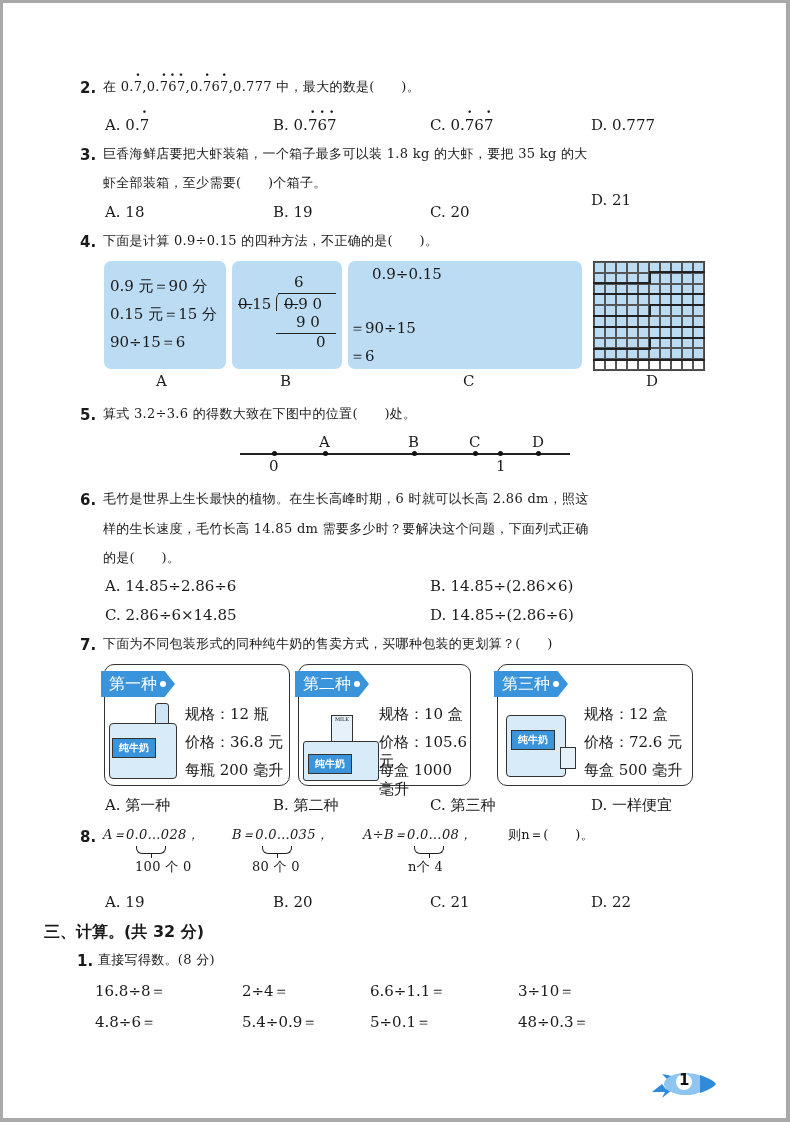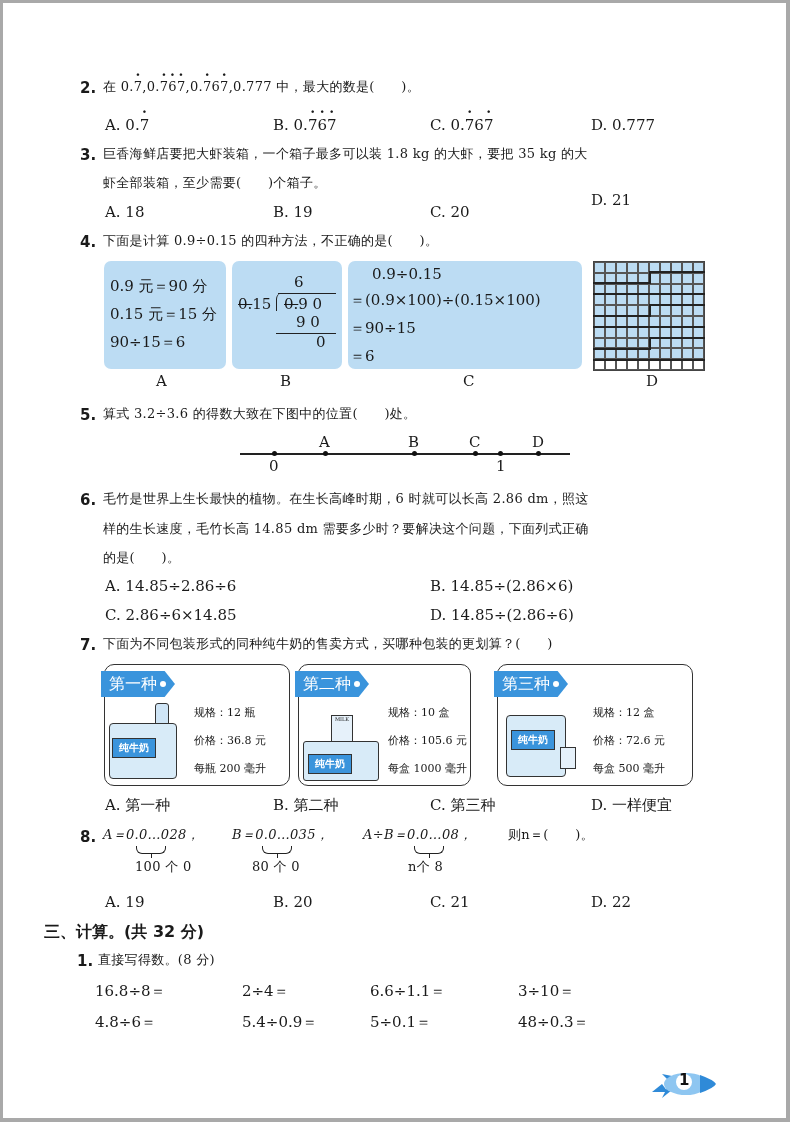--- a/index.html
+++ b/index.html
@@ -36,21 +36,21 @@
   .nline { position: absolute; left: 240px; top: 453px; width: 330px; height: 1.5px; background: #222; }
   .ndot { position: absolute; width: 5px; height: 5px; border-radius: 50%; background: #111; top: 451px; }
   .nlab { position: absolute; font-size: 15px; }
 
   
   .card { position: absolute; top: 664px; height: 122px; border: 1.5px solid #333; border-radius: 10px; background: #fff; }
   .tag { position: absolute; left: -4px; top: 6px; height: 26px; padding: 0 18px 0 8px;
          background: #3a94dc; color: #fff; font-family: "DejaVu Sans", sans-serif; font-size: 16px; line-height: 26px;
          clip-path: polygon(0 0, 86% 0, 100% 50%, 86% 100%, 0 100%); }
   .tag .hole { position: absolute; right: 9px; top: 10px; width: 6px; height: 6px; border-radius: 50%; background: #fff; }
-  .card .spec { position: absolute; font-size: 11px; font-family: "DejaVu Serif", serif; margin-left: 9px; }
+  .card .spec { position: absolute; font-size: 15px; font-family: "DejaVu Serif", serif; }
   .milk-box { position: absolute; background: #d8ebf8; border: 1.3px solid #333; }
   .milk-label { position: absolute; background: #3a94dc; color: #fff; font-family: "DejaVu Sans", sans-serif; font-size: 10px; font-weight: bold; text-align: center; border: 1px solid #333; }
   .bottle { position: absolute; background: #cfe5f6; border: 1.2px solid #333; border-radius: 3px 3px 2px 2px; }
   .carton { position: absolute; background: #e6f1fa; border: 1.2px solid #333; font-size: 5px; text-align: center; }
 
   
   .brace { position: absolute; height: 8px; border: 1.3px solid #222; border-top: none; border-radius: 0 0 6px 6px; }
   .brace::after { content: ""; position: absolute; left: 50%; bottom: -5px; width: 1.3px; height: 5px; background: #222; }
 
   .section { font-family: "DejaVu Sans", "Liberation Sans", sans-serif; font-weight: bold; font-size: 16px; }
@@ -103,21 +103,20 @@
     <span class="line" style="left:6px;top:34px;"><span style="text-decoration:line-through;">0.</span>15</span>
     <span class="line" style="left:52px;top:34px;"><span style="text-decoration:line-through;">0.</span>9 0</span>
     <span class="line" style="left:64px;top:52px;">9 0</span>
     <div style="position:absolute;left:44px;top:72px;width:60px;height:1.3px;background:#222;"></div>
     <span class="line" style="left:84px;top:72px;">0</span>
   </div>
   <span class="mlabel" style="left:280px;top:372px;">B</span>
 
   <div class="mbox" style="left:348px;top:261px;width:234px;height:108px;">
     <span class="line" style="left:24px;top:4px;">0.9÷0.15</span>
-    <span class="line" style="left:2px;top:30px;">＝(0.9×100)÷(0.15×100)</span>
     <span class="line" style="left:2px;top:58px;">＝90÷15</span>
     <span class="line" style="left:2px;top:86px;">＝6</span>
   </div>
   <span class="mlabel" style="left:463px;top:372px;">C</span>
 
   <div class="grid">
     <div class="cell"></div>
       <div class="cell"></div>
       <div class="cell"></div>
       <div class="cell"></div>
@@ -310,21 +309,21 @@
   <span class="abs qnum" style="left:80px;top:828px;">8.</span>
   <span class="abs qtext" style="left:103px;top:826px;font-style:italic;">A＝0.0…028，</span>
   <span class="abs qtext" style="left:232px;top:826px;font-style:italic;">B＝0.0…035，</span>
   <span class="abs qtext" style="left:343px;top:826px;font-style:italic;margin-left:20px;">A÷B＝0.0…08，</span>
   <span class="abs qtext" style="left:508px;top:826px;">则n＝(　　)。</span>
   <div class="brace" style="left:136px;top:846px;width:30px;"></div>
   <div class="brace" style="left:262px;top:846px;width:30px;"></div>
   <div class="brace" style="left:414px;top:846px;width:30px;"></div>
   <span class="abs qtext" style="left:135px;top:858px;">100 个 0</span>
   <span class="abs qtext" style="left:252px;top:858px;">80 个 0</span>
-  <span class="abs qtext" style="left:408px;top:858px;">n个 8</span>
+  <span class="abs qtext" style="left:408px;top:858px;">n个 4</span>
   <span class="abs opt" style="left:105px;top:893px;">A. 19</span>
   <span class="abs opt" style="left:273px;top:893px;">B. 20</span>
   <span class="abs opt" style="left:430px;top:893px;">C. 21</span>
   <span class="abs opt" style="left:591px;top:893px;">D. 22</span>
 </div>
 
 <div>
   <span class="abs section" style="left:44px;top:922px;">三、计算。(共 32 分)</span>
   <span class="abs qnum" style="left:77px;top:952px;">1.</span>
   <span class="abs qtext" style="left:98px;top:951px;">直接写得数。(8 分)</span>

